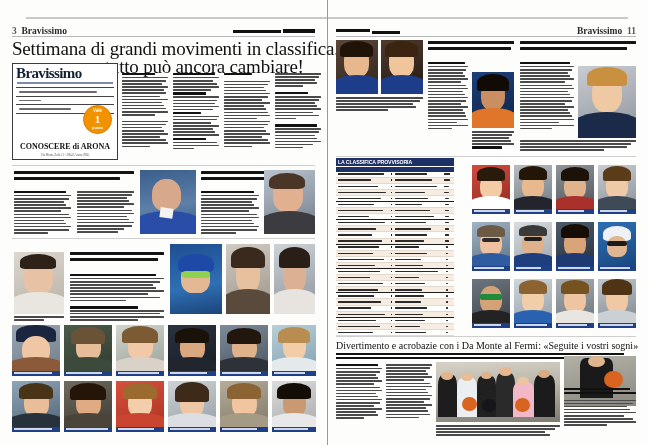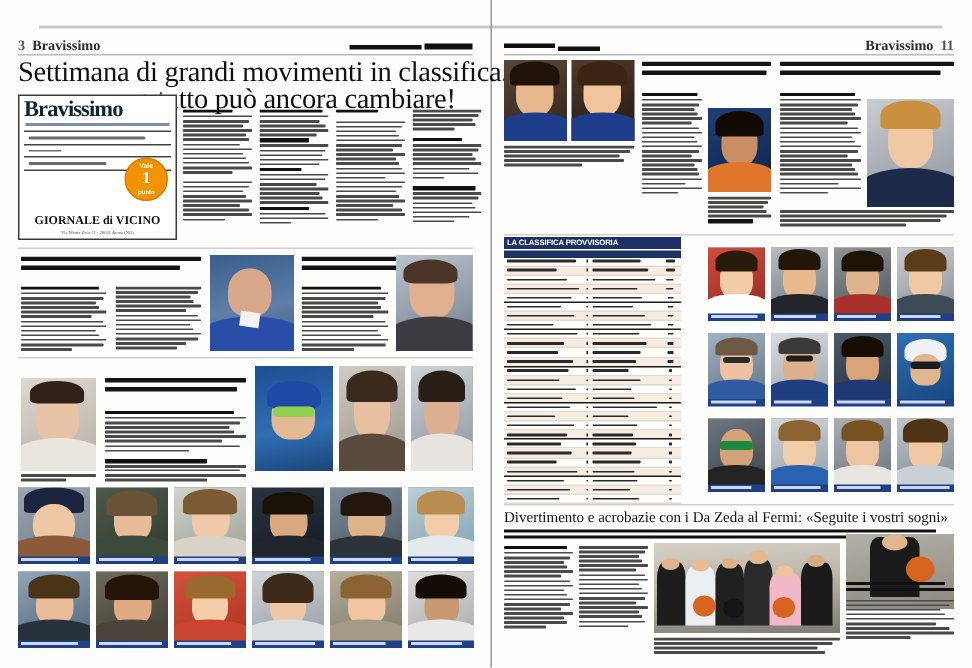--- a/index.html
+++ b/index.html
@@ -119,21 +119,21 @@
       <div class="coupon-line" style="width:52px;"></div>
       <div class="coupon-hr"></div>
 
       <div class="badge">
         <div class="t">Vale</div>
         <div class="n">1</div>
         <div class="b">punto</div>
       </div>
 
       <div class="coupon-foot">
-        <span style="font-style:normal;">GIORNALE di VICINO</span>
+        <span style="font-style:normal;">CONOSCERE di ARONA</span>
       </div>
       <div class="coupon-tiny">Via Monte Zeda 11 - 28041 Arona (NO)</div>
     </div>
 
     <div class="gt" style="left:122px;top:73px;width:46px;height:88px;">
       <i class="hv s4"></i>
         <i class="s3"></i>
         <i class="s1"></i>
         <i class="s2"></i>
         <i class="s3"></i>
@@ -1028,21 +1028,21 @@
         <div style="position:absolute;left:10%;top:0;width:80%;height:34%;background:#4e3315;border-radius:50% 50% 12% 12%;"></div>
         <div class="body" style="background:#cbd0d5;"></div>
       </div>
       <div class="cap" style="left:598px;top:323px;width:38px;height:5px;">
           <i style="width:88%"></i>
         </div>
     </div>
 
     <div class="hairline" style="left:336px;top:336px;width:300px;"></div>
 
-    <div class="section-head" style="left:336px;top:340px;font-size:10px;">Divertimento e acrobazie con i Da Zeda al Fermi: «Seguite i vostri sogni»</div>
+    <div class="section-head" style="left:336px;top:340px;font-size:10px;">Divertimento e acrobazie con i Da Monte al Fermi: «Seguite i vostri sogni»</div>
     <div class="deck" style="left:336px;top:353px;width:288px;">
       <i style="width:100%"></i>
         <i style="width:98%"></i>
     </div>
 
     <div class="gt" style="left:336px;top:364px;width:46px;height:72px;">
       <i class="hv s5"></i>
         <i class="s3"></i>
         <i class="s1"></i>
         <i class="s2"></i>

